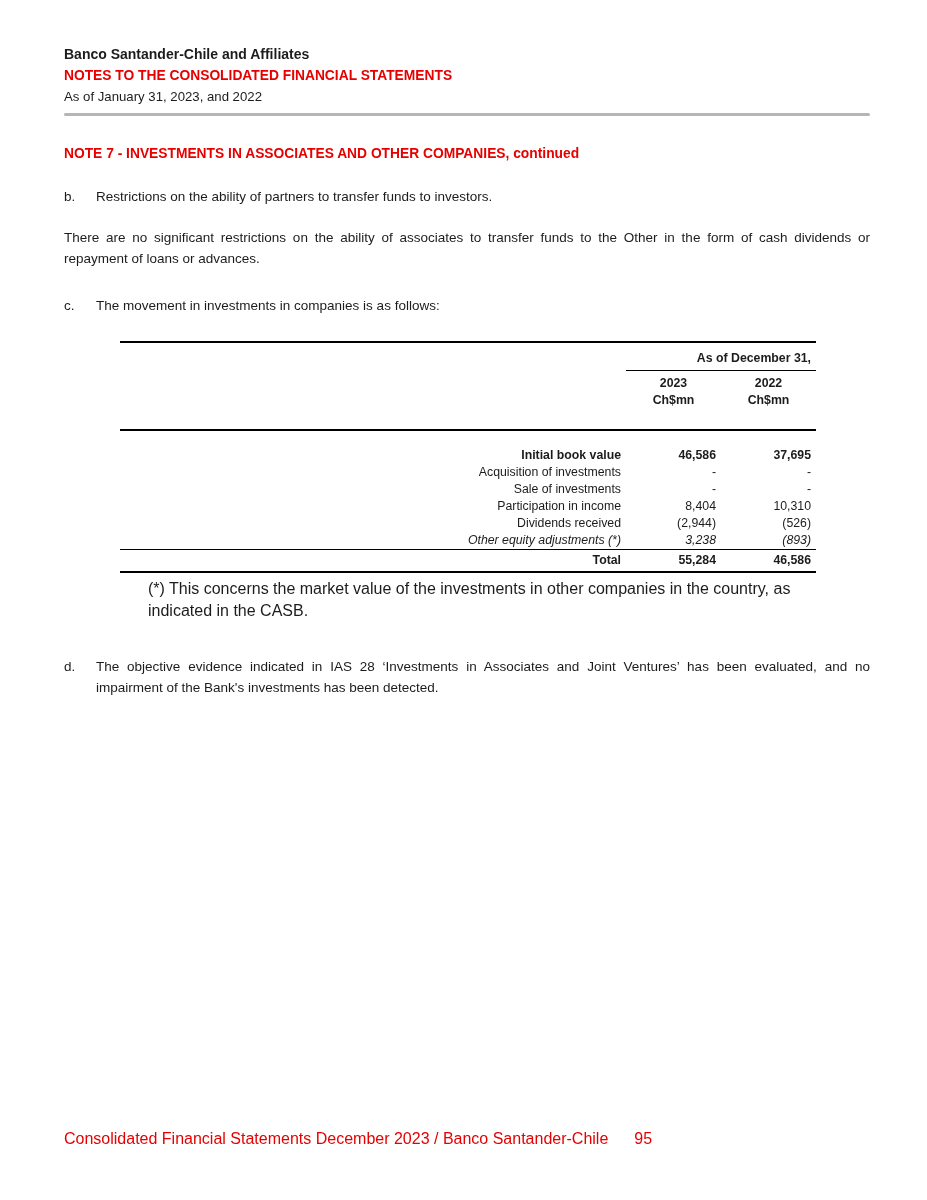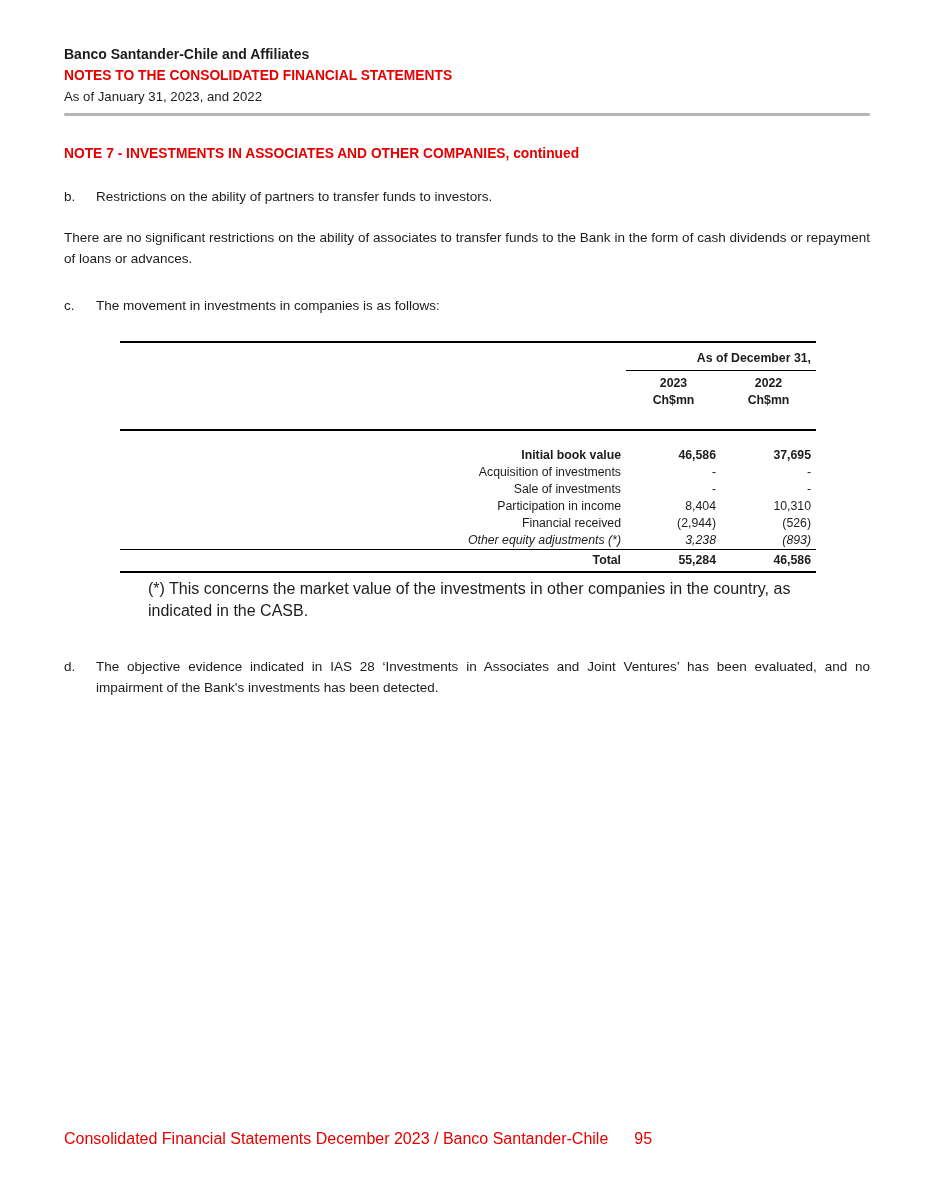--- a/index.html
+++ b/index.html
@@ -68,21 +68,21 @@
     <div class="header-rule"></div>
   </header>
 
   <h2 class="note-title">NOTE 7 - INVESTMENTS IN ASSOCIATES AND OTHER COMPANIES, continued</h2>
 
   <div class="list-item">
     <span class="marker">b.</span>
     <span class="item-text">Restrictions on the ability of partners to transfer funds to investors.</span>
   </div>
 
-  <p class="body-par">There are no significant restrictions on the ability of associates to transfer funds to the Bank in the form of cash dividends or repayment of loans or advances.</p>
+  <p class="body-par">There are no significant restrictions on the ability of associates to transfer funds to the Other in the form of cash dividends or repayment of loans or advances.</p>
 
   <div class="list-item">
     <span class="marker">c.</span>
     <span class="item-text">The movement in investments in companies is as follows:</span>
   </div>
 
   <div class="table-wrap">
     <table class="data-table">
       <thead>
         <tr class="group-row">
@@ -116,21 +116,21 @@
           <td class="label">Sale of investments</td>
           <td class="num">-</td>
           <td class="num">-</td>
         </tr>
         <tr>
           <td class="label">Participation in income</td>
           <td class="num">8,404</td>
           <td class="num">10,310</td>
         </tr>
         <tr>
-          <td class="label">Financial received</td>
+          <td class="label">Dividends received</td>
           <td class="num">(2,944)</td>
           <td class="num">(526)</td>
         </tr>
         <tr class="last-data">
           <td class="label">Other equity adjustments (*)</td>
           <td class="num">3,238</td>
           <td class="num">(893)</td>
         </tr>
         <tr class="total-row">
           <td class="label">Total</td>

